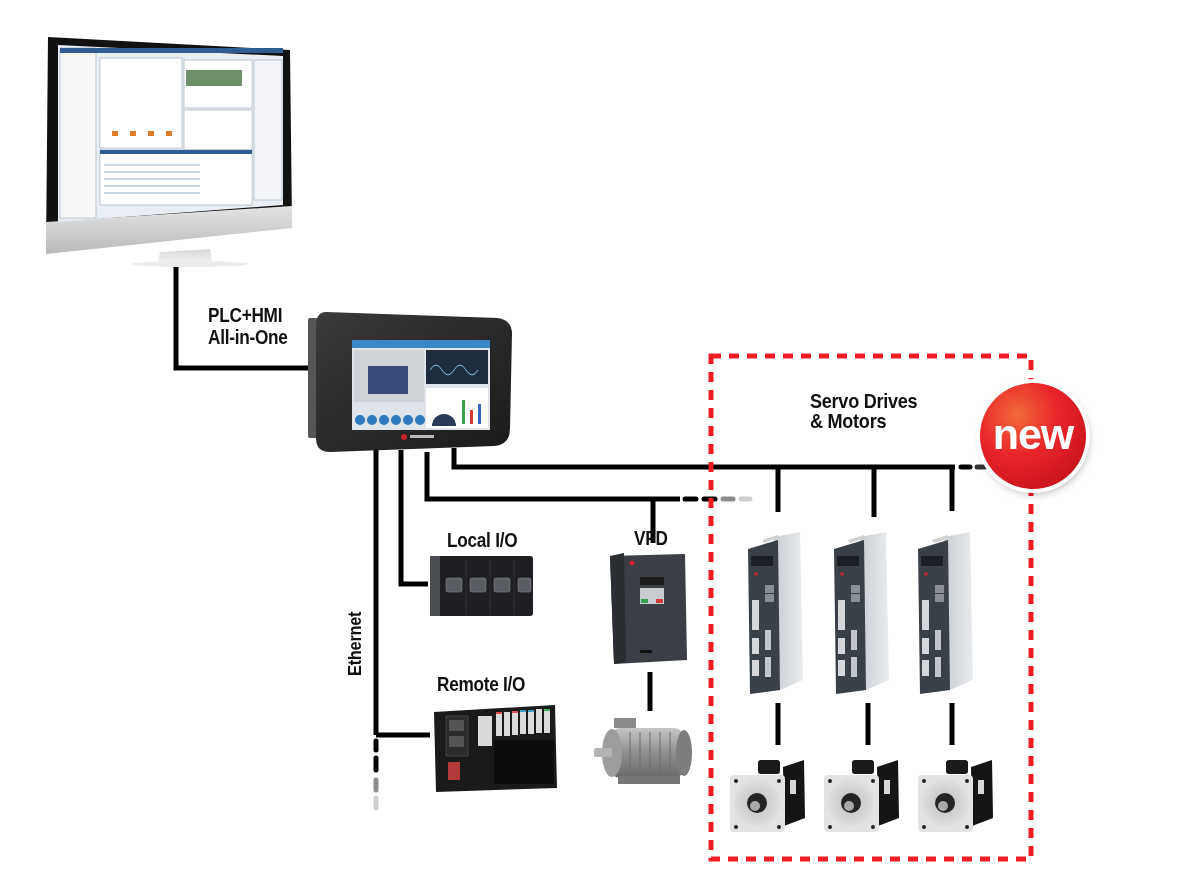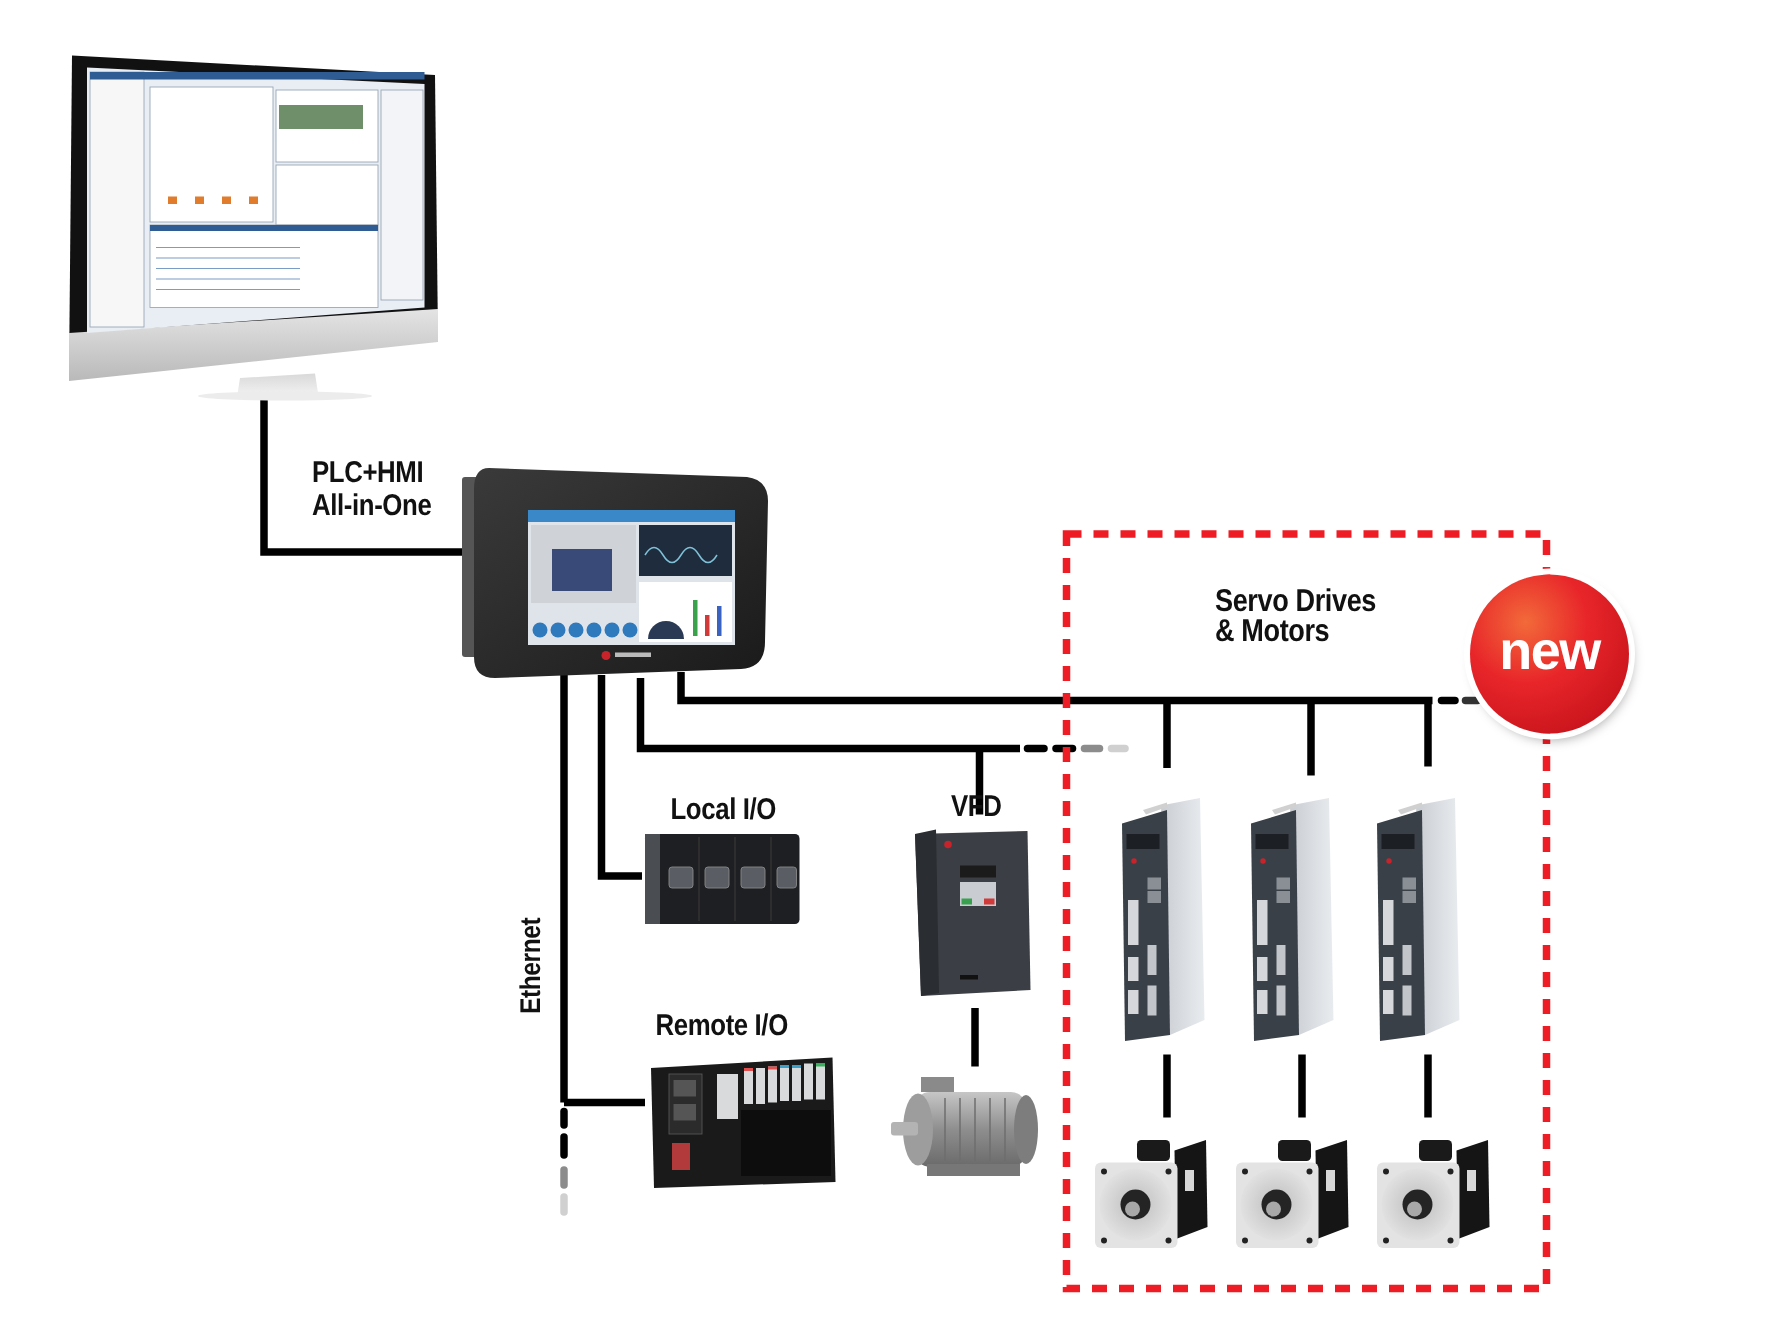--- a/index.html
+++ b/index.html
@@ -4,21 +4,21 @@
 <style>
   html, body { margin:0; padding:0; background:#ffffff; }
   body { width:1191px; height:889px; position:relative; overflow:hidden; font-family:"Liberation Sans", sans-serif; }
   #stage { position:absolute; left:0; top:0; width:1191px; height:676px; }
   .label { position:absolute; font-family:"Liberation Sans", sans-serif; font-weight:bold; color:#111; letter-spacing:-0.3px; transform:scaleX(0.86); transform-origin:left top; white-space:nowrap; }
   .label.two-line { line-height:22px; }
   .label.vertical { transform:rotate(-90deg) scaleX(0.86); transform-origin:left top; }
   .new-badge { position:absolute; left:980px; top:383px; width:106px; height:106px; border-radius:50%;
     background: radial-gradient(circle at 35% 30%, #f26a3a 0%, #e8262a 40%, #c9141c 80%, #a90f16 100%);
     box-shadow: 0 0 0 4px #ffffff, 2px 4px 8px rgba(0,0,0,0.35); display:flex; align-items:center; justify-content:center; }
-  .new-badge span { color:#fff; font-family:"Liberation Sans", sans-serif; font-weight:bold; font-size:36px; letter-spacing:-1px; margin-top:-4px; }
+  .new-badge span { color:#fff; font-family:"Liberation Sans", sans-serif; font-weight:bold; font-size:43px; letter-spacing:-1px; margin-top:-4px; }
 </style>
 </head>
 <body>
 
 <div id="stage">
 <svg width="1191" height="889" viewBox="0 0 1191 889" xmlns="http://www.w3.org/2000/svg">
   <defs>
     <linearGradient id="bezelSilver" x1="0" y1="0" x2="0" y2="1">
       <stop offset="0" stop-color="#e4e4e4"></stop>
           <stop offset="1" stop-color="#b9b9b9"></stop>

